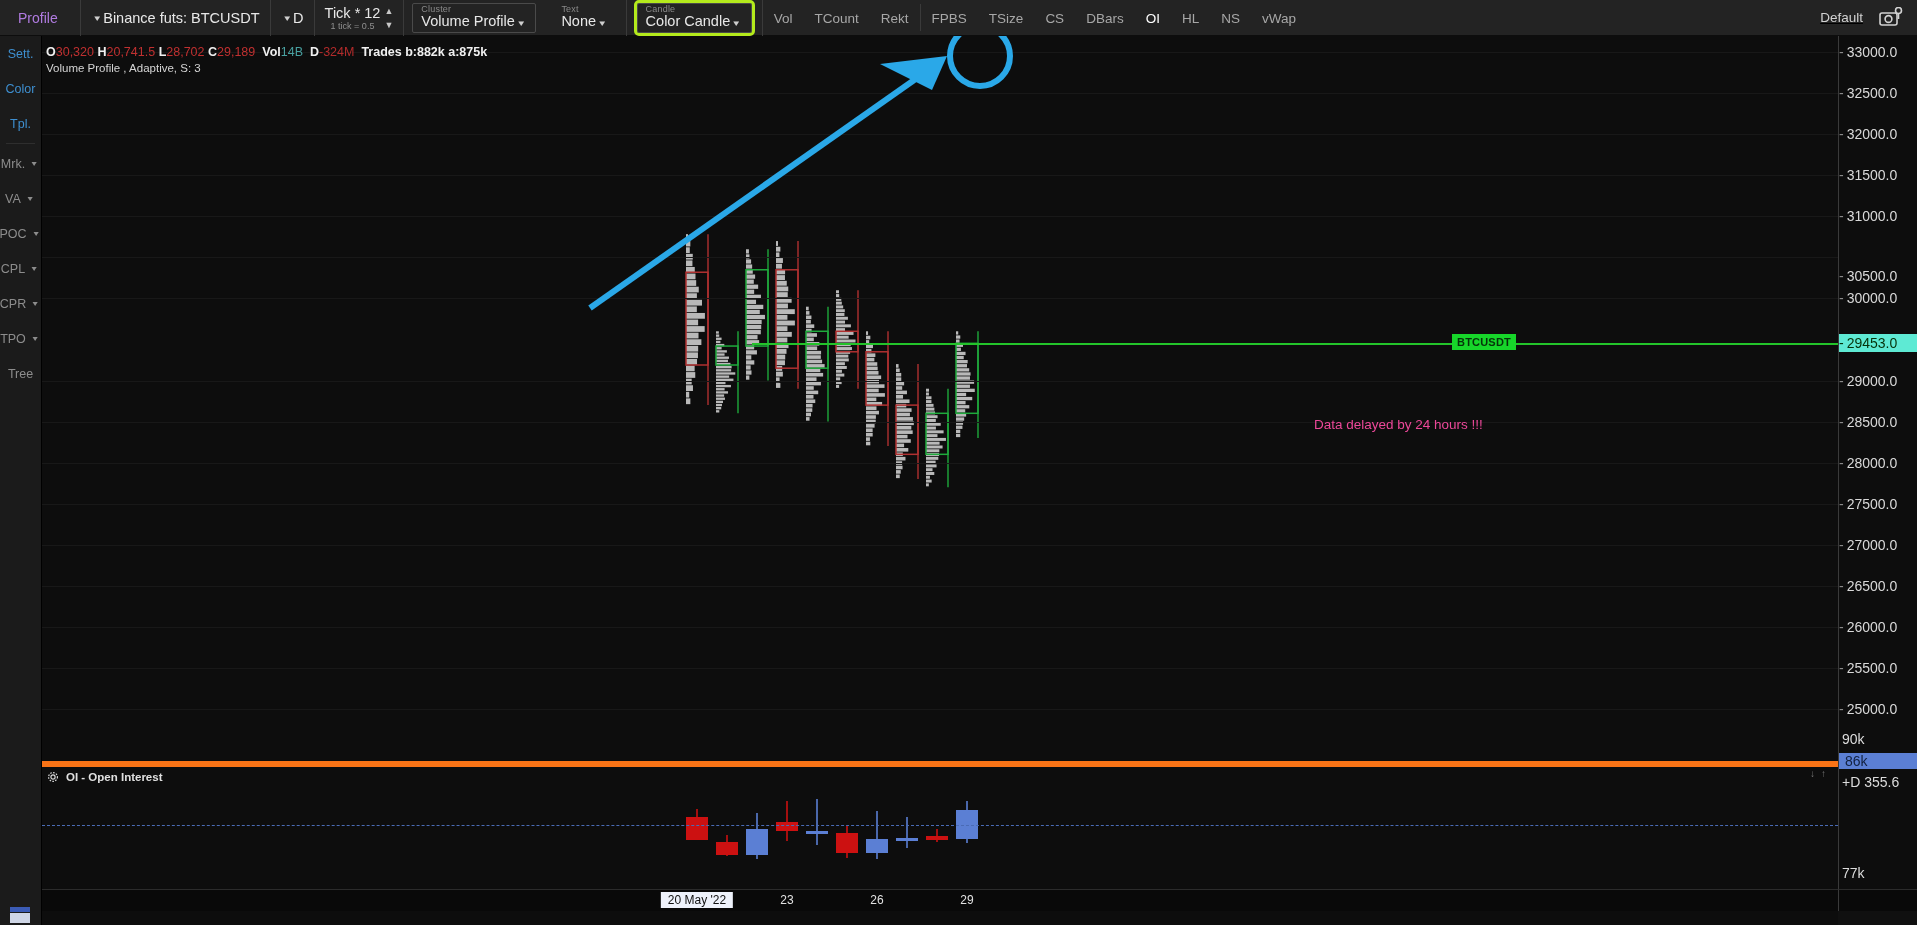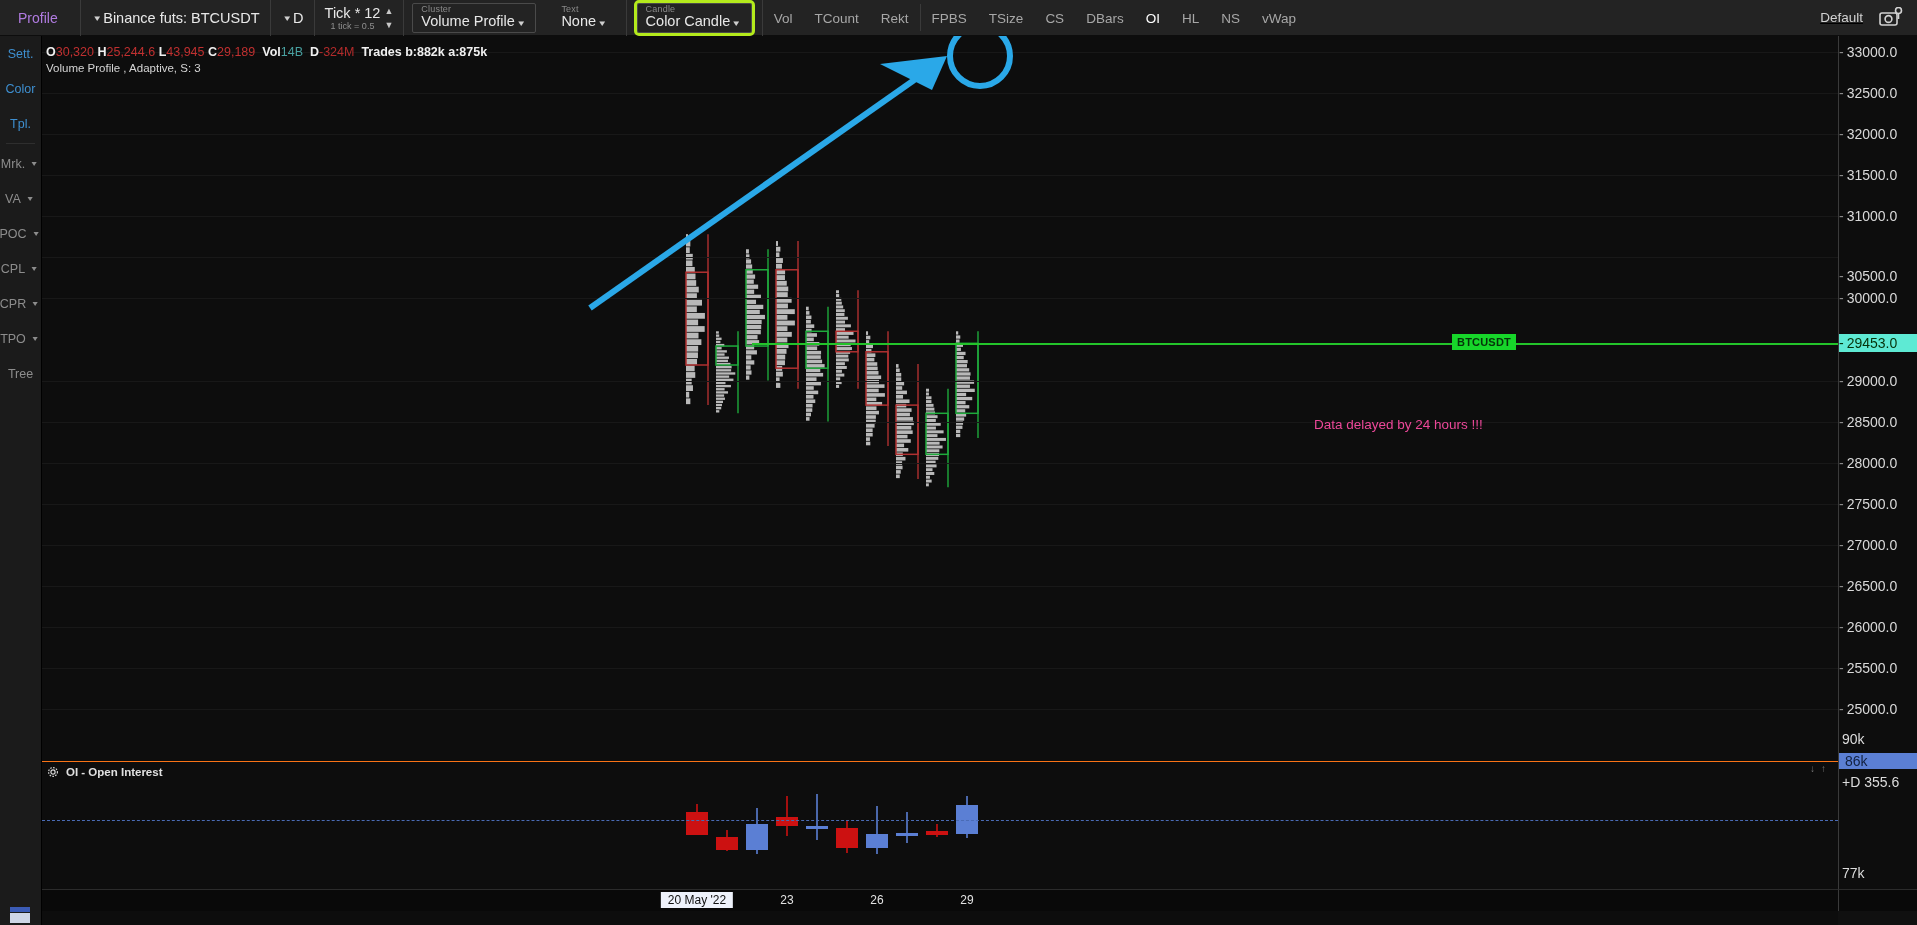--- a/index.html
+++ b/index.html
@@ -62,21 +62,21 @@
   #priceline { position:absolute; left:710px; top:295px; width:1086px; height:1.5px; background:#23c32a; }
   #pricetag { position:absolute; left:1410px; top:286px; background:#17d62a; color:#06320a;
               font-size:11px; font-weight:bold; padding:2px 5px; letter-spacing:.2px; }
   #delay { position:absolute; left:1272px; top:381px; font-size:13.5px; color:#ec4899; }
 
   
   #anno { position:absolute; left:0; top:0; width:1796px; height:889px; pointer-events:none; }
 
   
   #oipane { position:absolute; left:0; top:725px; width:1796px; height:164px; background:#0d0d0d;
-            border-top:1px solid #f97316; }
+            border-top:6px solid #f97316; }
   #oihead { position:absolute; left:0; top:0; height:20px; display:flex; align-items:center; gap:7px; padding-left:5px;}
   #oihead .ttl { font-size:11.5px; color:#e0e0e0; font-weight:bold; }
   #oi-dash { position:absolute; left:0; top:29px; width:1796px; height:0;
              border-top:1px dashed #4a6bb5; }
   #oi-arrows { position:absolute; right:6px; top:1px; font-size:10px; color:#7a7a7a; letter-spacing:6px;}
 
   
   #priceaxis { position:absolute; left:1838px; top:36px; width:79px; height:689px; background:#0d0d0d;
                border-left:1px solid #3a3a3a; }
   .ptick { position:absolute; left:0; font-size:14px; color:#d9d9d9; white-space:nowrap; }
@@ -260,22 +260,22 @@
           <div class="gridline" style="top: 468px;"></div>
           <div class="gridline" style="top: 509px;"></div>
           <div class="gridline" style="top: 550px;"></div>
           <div class="gridline" style="top: 591px;"></div>
           <div class="gridline" style="top: 632px;"></div>
           <div class="gridline" style="top: 673px;"></div>
         </div>
 
       <div id="infoline">
         <b class="c-w">O</b><span class="c-r">30,320</span>
-        <b class="c-w">H</b><span class="c-r">25,244.6</span>
-        <b class="c-w">L</b><span class="c-r">43,945</span>
+        <b class="c-w">H</b><span class="c-r">20,741.5</span>
+        <b class="c-w">L</b><span class="c-r">28,702</span>
         <b class="c-w">C</b><span class="c-r">29,189</span>
         &nbsp;<b class="c-w">Vol</b><span class="c-teal">14B</span>
         &nbsp;<b class="c-w">D</b><span class="c-r2">-324M</span>
         &nbsp;<b class="c-w">Trades b:882k a:875k</b>
       </div>
       <div id="infoline2">Volume Profile , Adaptive, S: 3</div>
 
       <svg id="candles" width="1796" height="725">
           <g>
             <rect x="644" y="198.12851190476187" width="2" height="5.769791666666668" fill="#b9b9b9"></rect>

